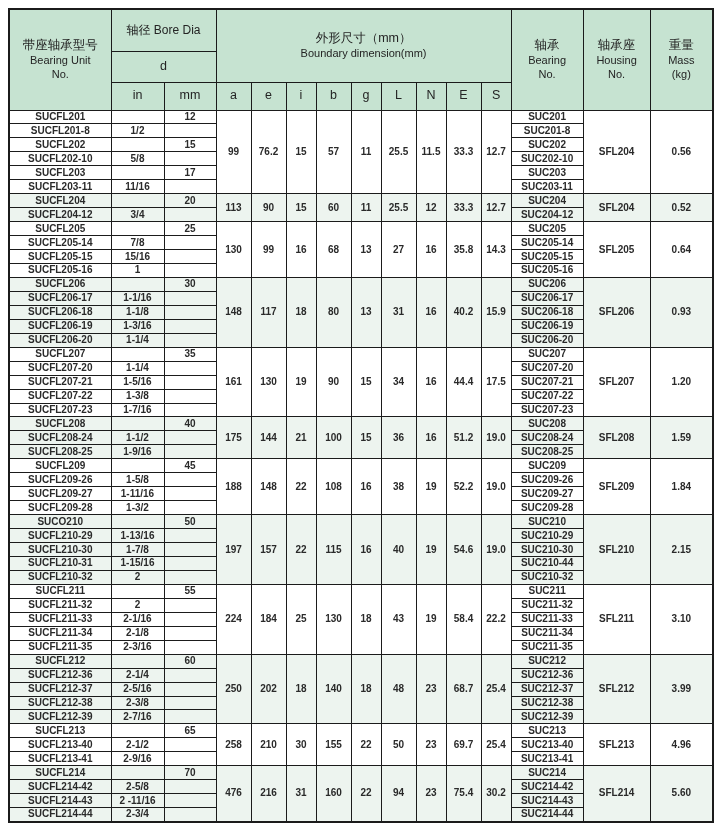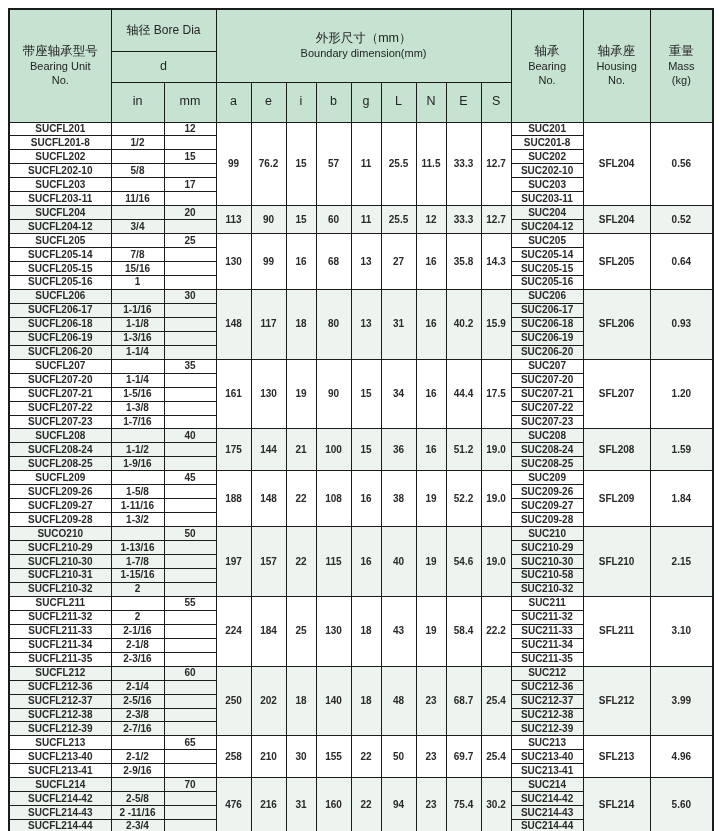--- a/index.html
+++ b/index.html
@@ -34,21 +34,21 @@
     background: #c6e3d1;
     color: #242424;
     font-weight: normal;
     font-size: 12px;
     line-height: 1.25;
   }
   thead .zh { display: block; font-size: 12.5px; }
   thead .en { display: block; font-size: 11px; }
   tr.h1 { height: 42px; }
   tr.h2 { height: 31px; }
-  tr.h3 { height: 40px; }
+  tr.h3 { height: 28px; }
   tr.h2 th, tr.h3 th { font-size: 12.5px; }
   
   tbody tr { height: 13.96px; }
   tbody td {
     font-size: 10px;
     font-weight: bold;
     color: #2a2a2a;
     line-height: 1;
     background: #ffffff;
   }
@@ -400,21 +400,21 @@
         <tr class="tint">
           <td>SUCFL210-30</td>
           <td>1-7/8</td>
           <td></td>
           <td>SUC210-30</td>
         </tr>
         <tr class="tint">
           <td>SUCFL210-31</td>
           <td>1-15/16</td>
           <td></td>
-          <td>SUC210-58</td>
+          <td>SUC210-44</td>
         </tr>
         <tr class="tint">
           <td>SUCFL210-32</td>
           <td>2</td>
           <td></td>
           <td>SUC210-32</td>
         </tr>
         <tr>
           <td>SUCFL211</td>
           <td></td>

